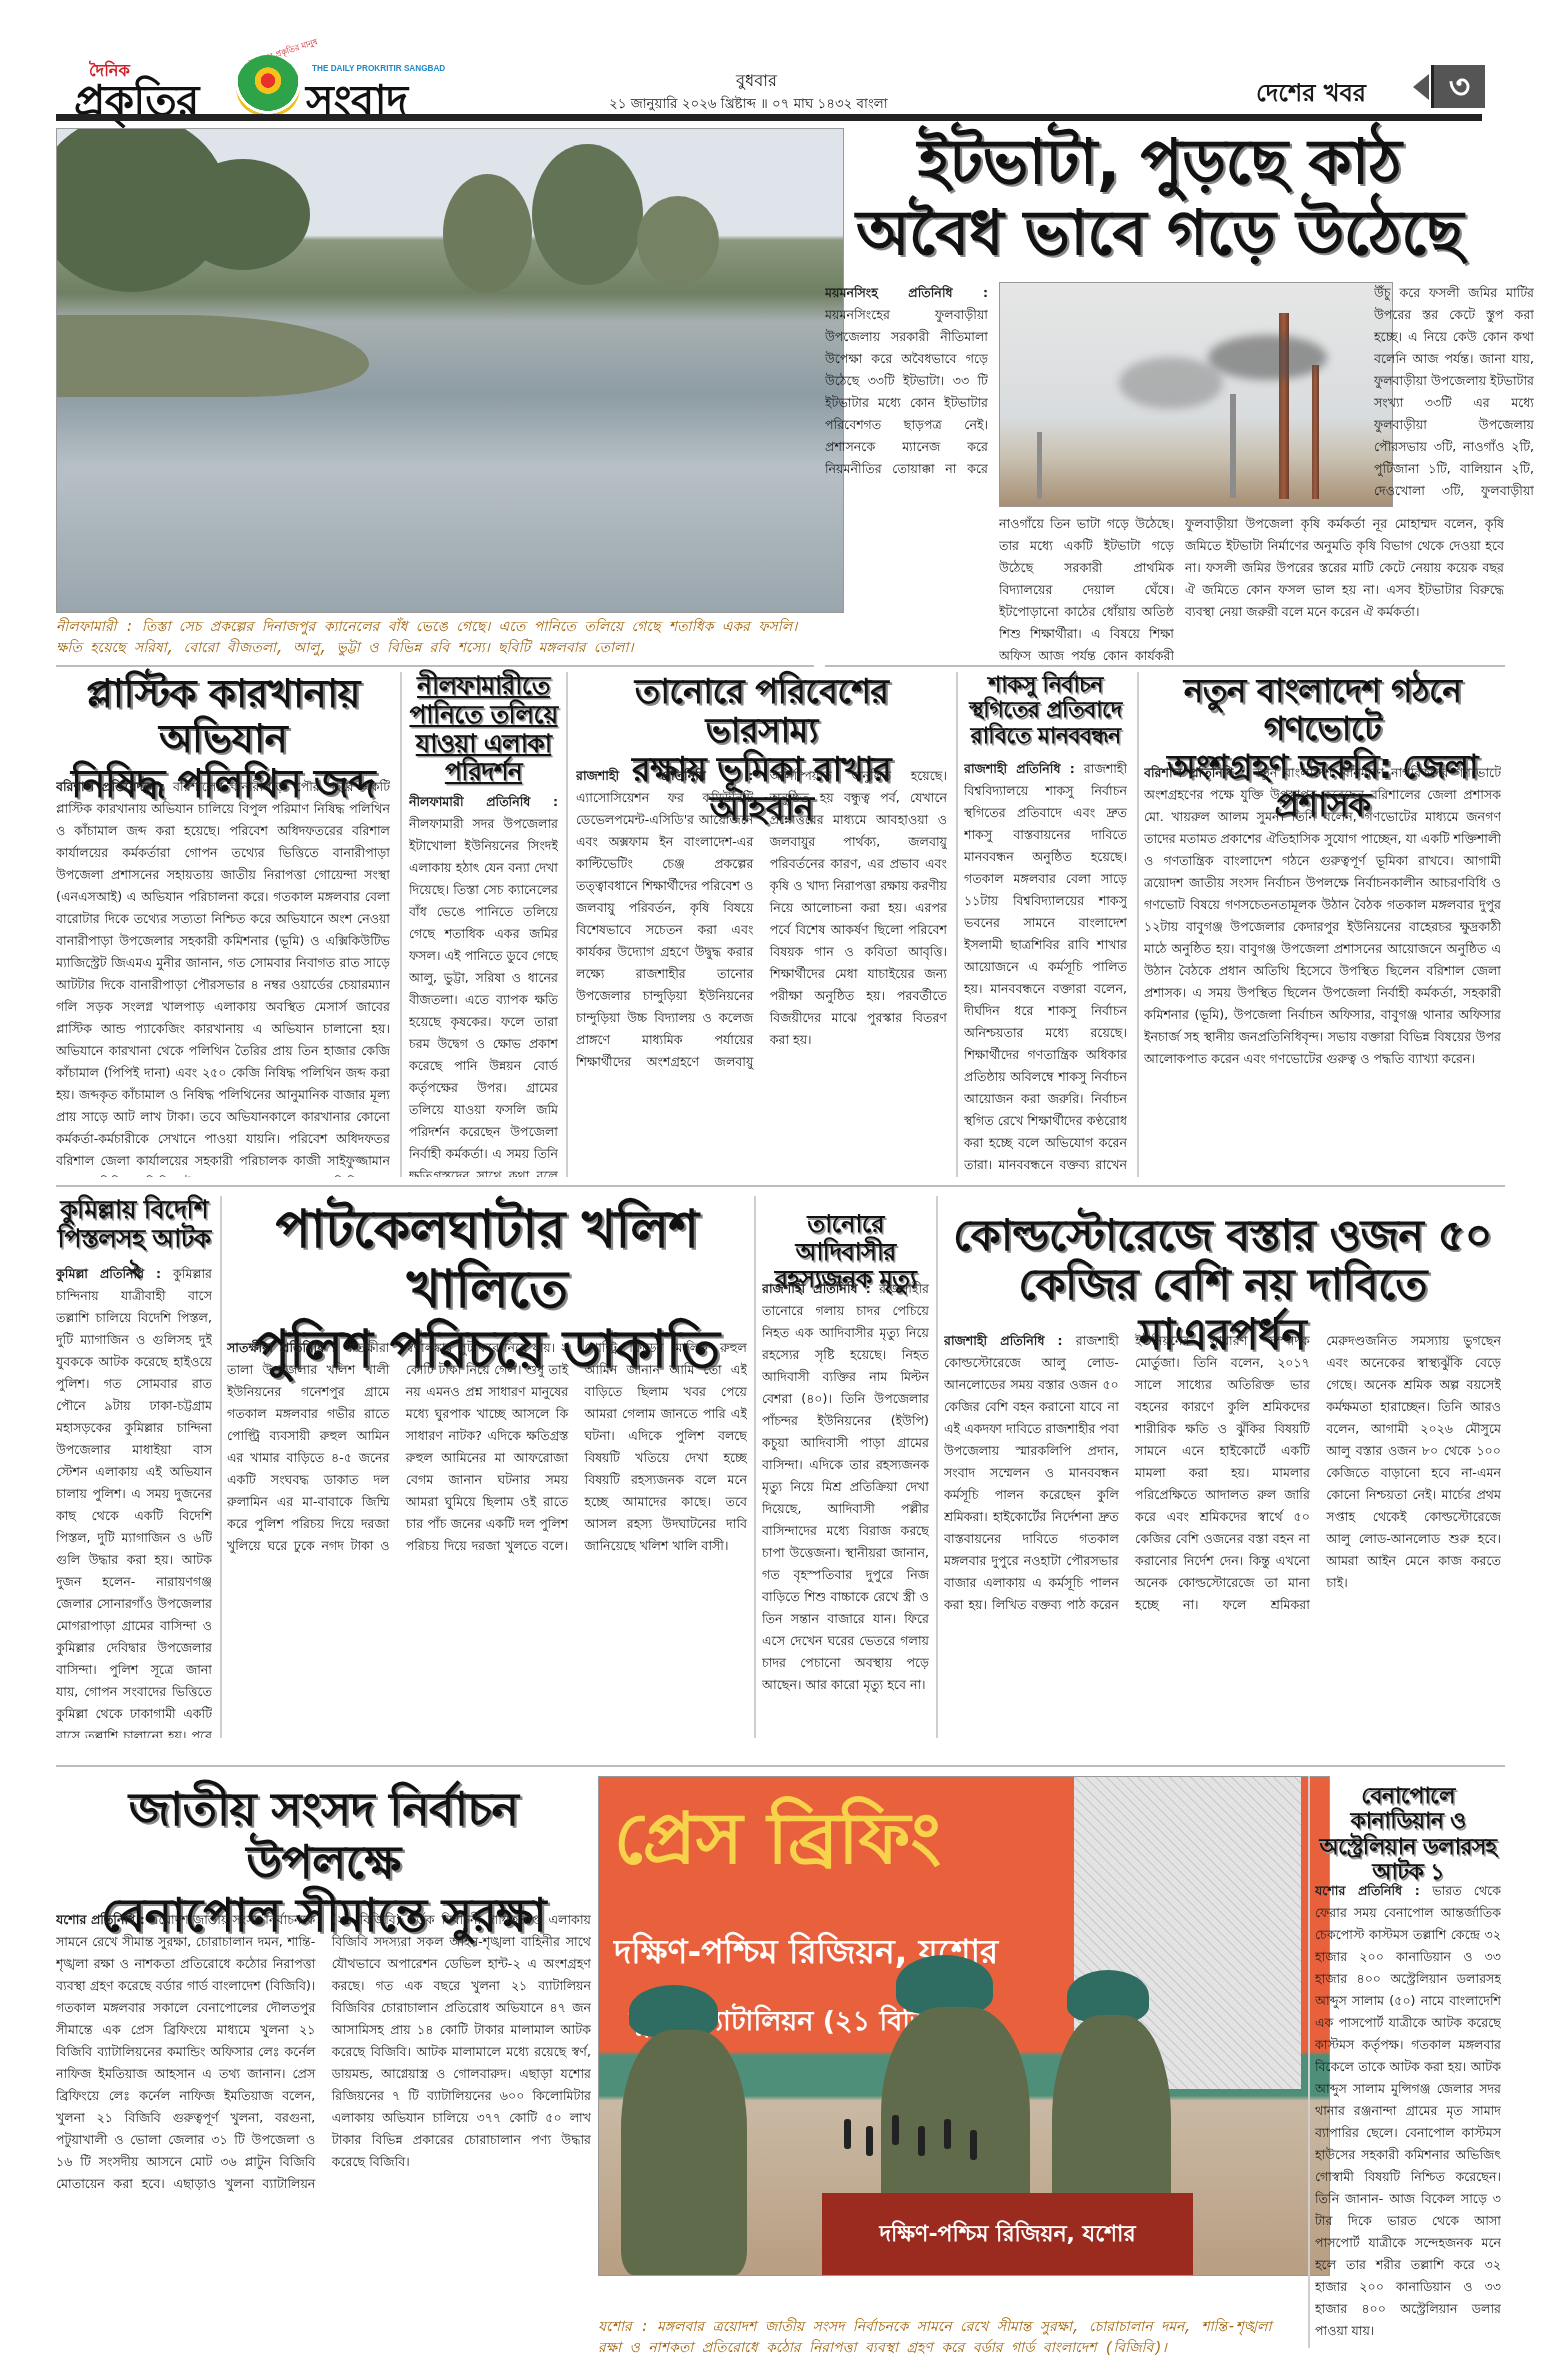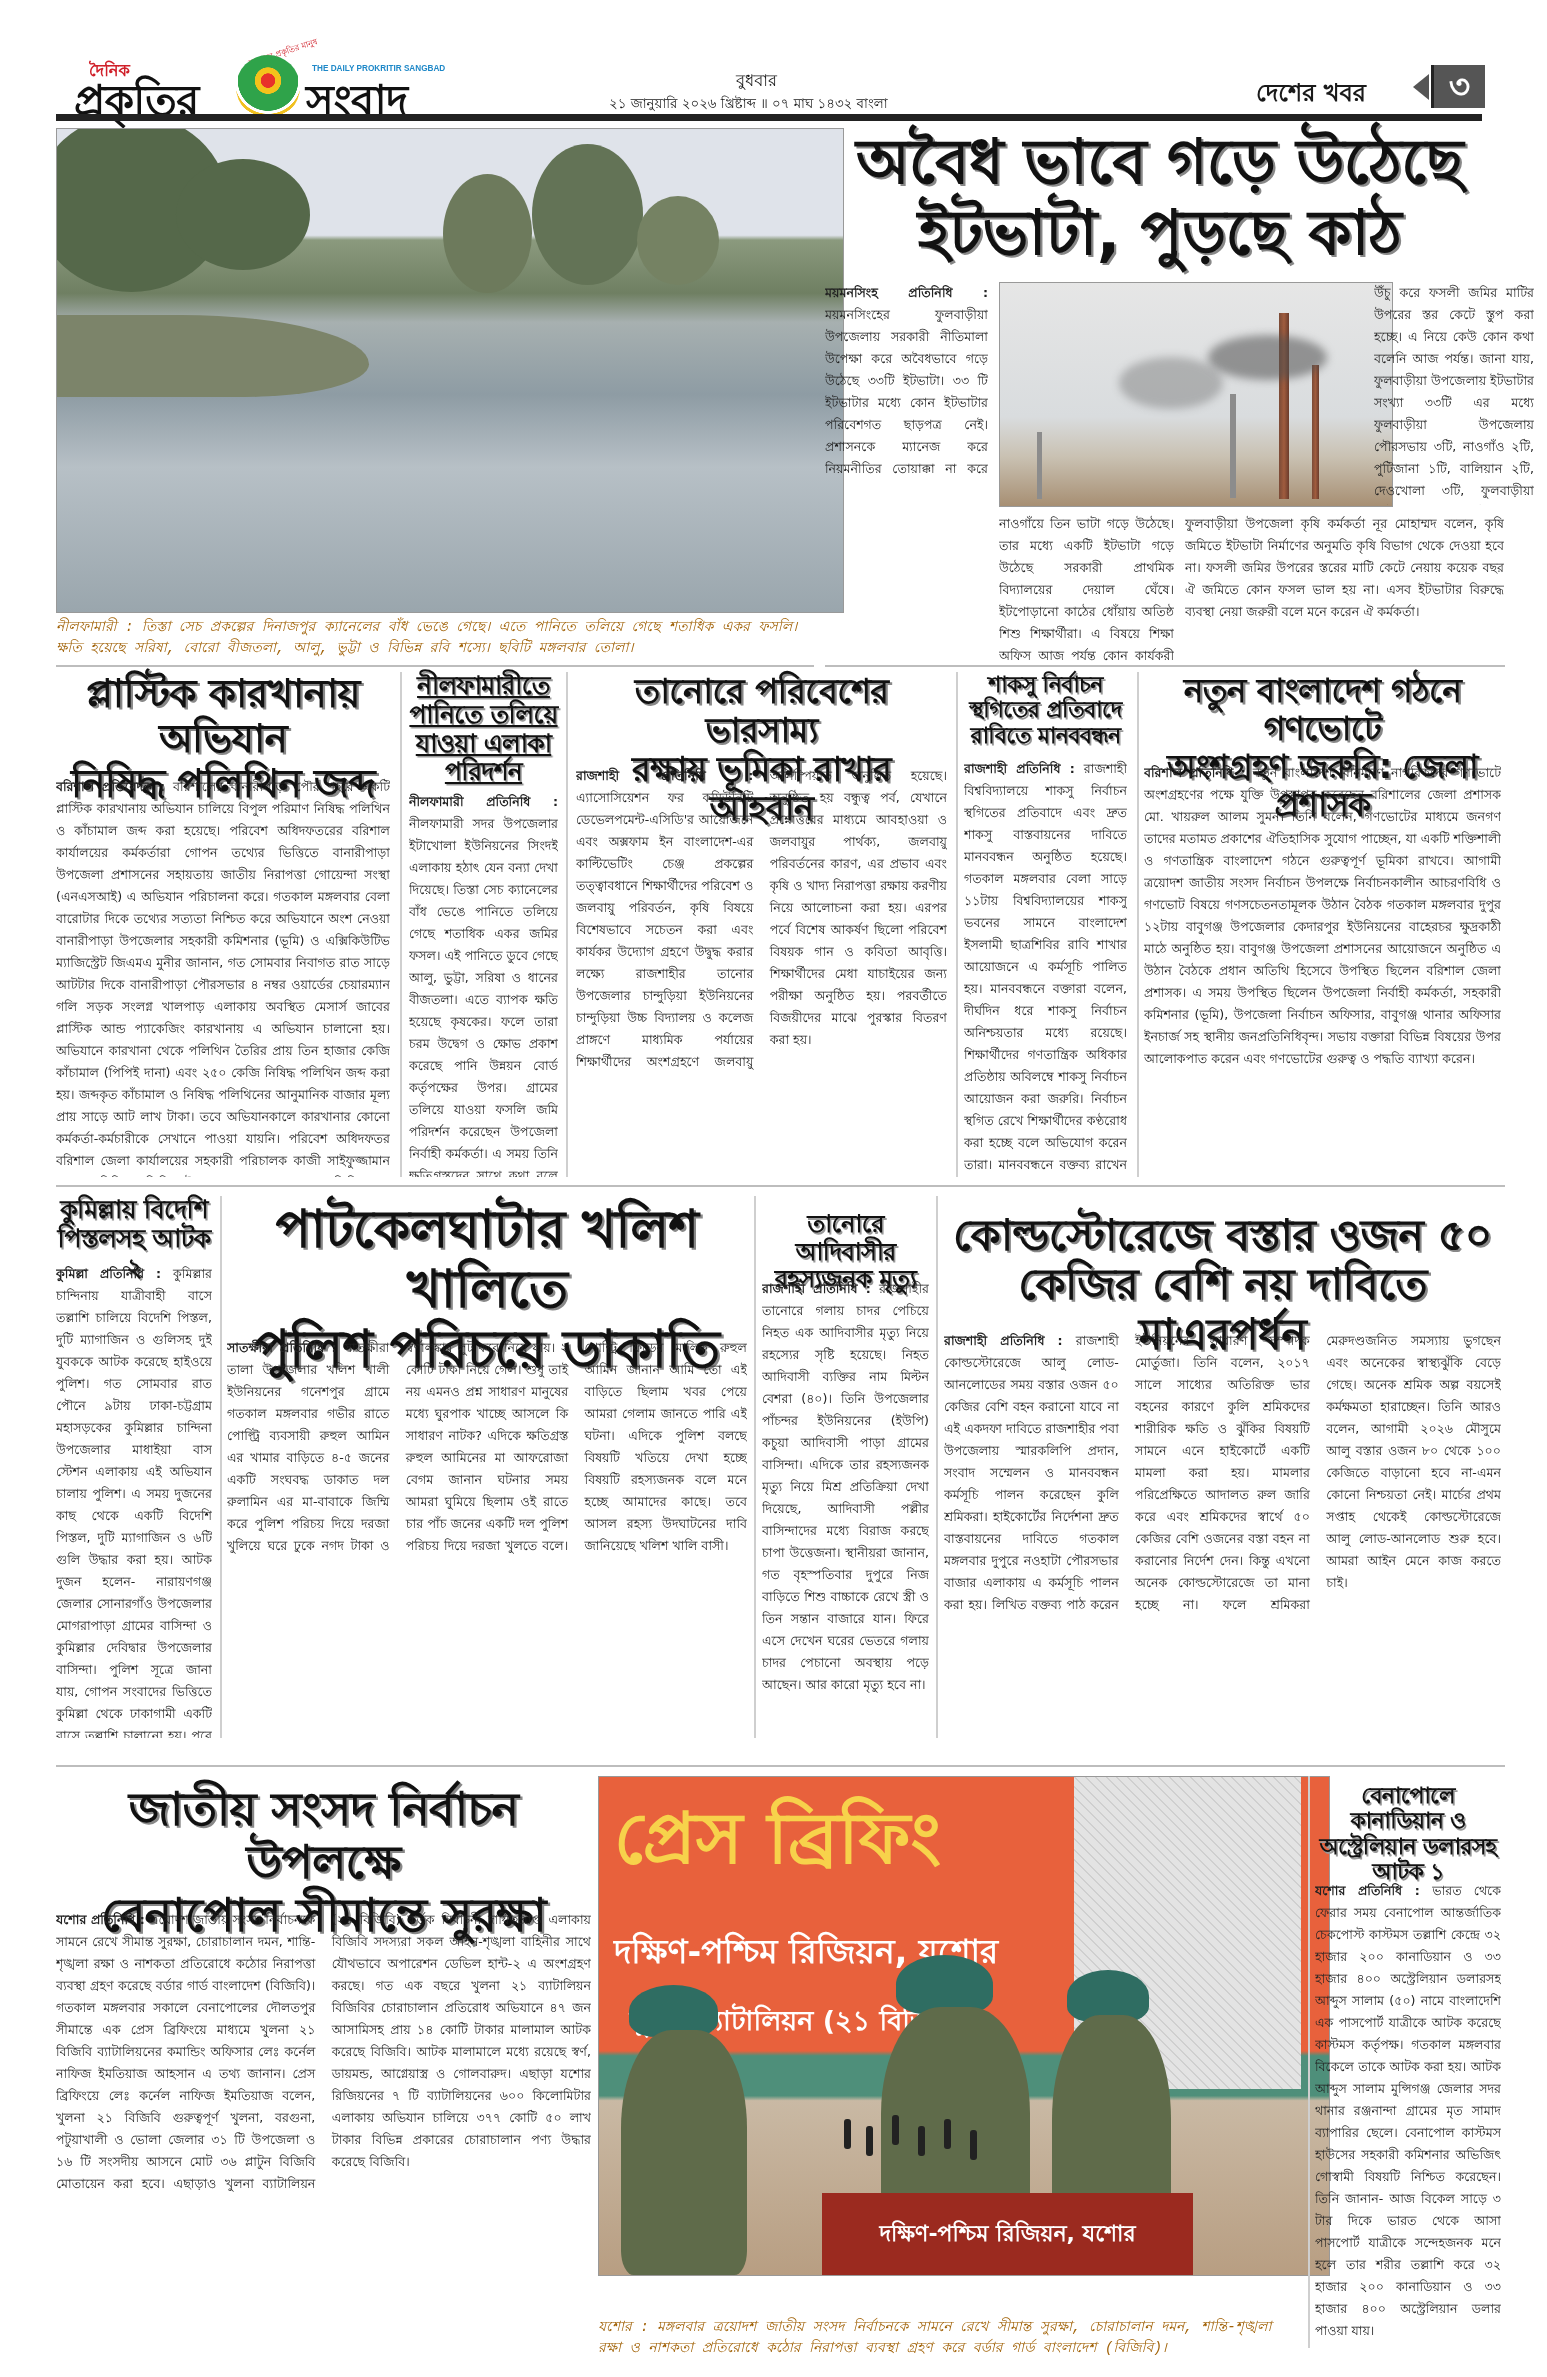--- a/index.html
+++ b/index.html
@@ -69,22 +69,22 @@
   <div class="tree" style="left:119px; top:30px; width:134px; height:111px;"></div>
   <div class="tree" style="left:386px; top:45px; width:89px; height:119px; background:#6d7a5c;"></div>
   <div class="tree" style="left:475px; top:15px; width:111px; height:141px; background:#637356;"></div>
   <div class="tree" style="left:580px; top:67px; width:82px; height:89px; background:#758263;"></div>
   <div style="position:absolute; left:0; top:186px; width:312px; height:82px; background:#7c846a; border-radius:0 60% 40% 0;"></div>
 </div>
 <div class="abs caption" style="left:56px; top:617px; width:758px;">নীলফামারী : তিস্তা সেচ প্রকল্পের দিনাজপুর ক্যানেলের বাঁধ ভেঙে গেছে। এতে পানিতে তলিয়ে গেছে শতাধিক একর ফসলি। ক্ষতি হয়েছে সরিষা, বোরো বীজতলা, আলু, ভুট্টা ও বিভিন্ন রবি শস্যে। ছবিটি মঙ্গলবার তোলা।</div>
 <div class="abs rule-h" style="left:56px; top:665px; width:758px;"></div>
 
 <div class="abs headline" style="left:825px; top:126px; width:669px; font-size:62px;">
+  <div>ইটভাটা, পুড়ছে কাঠ</div>
   <div>অবৈধ ভাবে গড়ে উঠেছে</div>
-  <div>ইটভাটা, পুড়ছে কাঠ</div>
 </div>
 <div class="abs story" style="left:825px; top:282px; width:163px; height:193px; overflow:hidden;">
   <span class="byline">ময়মনসিংহ প্রতিনিধি : </span>
   <span>ময়মনসিংহের ফুলবাড়ীয়া উপজেলায় সরকারী নীতিমালা উপেক্ষা করে অবৈধভাবে গড়ে উঠেছে ৩৩টি ইটভাটা। ৩৩ টি ইটভাটার মধ্যে কোন ইটভাটার পরিবেশগত ছাড়পত্র নেই। প্রশাসনকে ম্যানেজ করে নিয়মনীতির তোয়াক্কা না করে অবৈধভাবে ঘনবসতি পূর্ণ আবাসিক এলাকা সহ শিক্ষা প্রতিষ্ঠানের আশপাশে ও ফসলি জমিতে স্থাপন করা হয়েছে।শুধু তাই নয়, ইট ভাটায় প্রকাশ্যে পোড়ানো হচ্ছে শত শত মন কাঠ। এতে স্বাস্থ্যঝুঁকির পাশাপাশি মারাত্মক হুমকির মুখে রয়েছে পরিবেশ ও জনস্বাস্থ্য। আইন অমান্য করে দিনের পর দিন ইটভাটার সংখ্যা বাড়লেও প্রশাসনের নীরব ভূমিকায় ক্ষোভ প্রকাশ করেছেন স্থানীয় বাসিন্দারা। সংরক্ষিত বনাঞ্চলের ১০ কিমি মধ্যে ইটভাটা স্থাপনের উপর উপর নিষেধাজ্ঞা থাকলেও সংরক্ষিত বনাঞ্চলের ইউনিয়ন</span>
 </div>
 <div class="abs photo photo-kiln" style="left:999px; top:282px; width:364px; height:223px;">
   <div class="chimney" style="left:279px; top:30px; height:186px;"></div>
   <div class="chimney" style="left:312px; top:82px; height:134px; width:6.7px;"></div>
   <div class="chimney" style="left:230px; top:111px; height:104px; width:6px; background:#8c8c8c;"></div>
   <div class="chimney" style="left:37px; top:149px; height:67px; width:4.5px; background:#8c8c8c;"></div>

